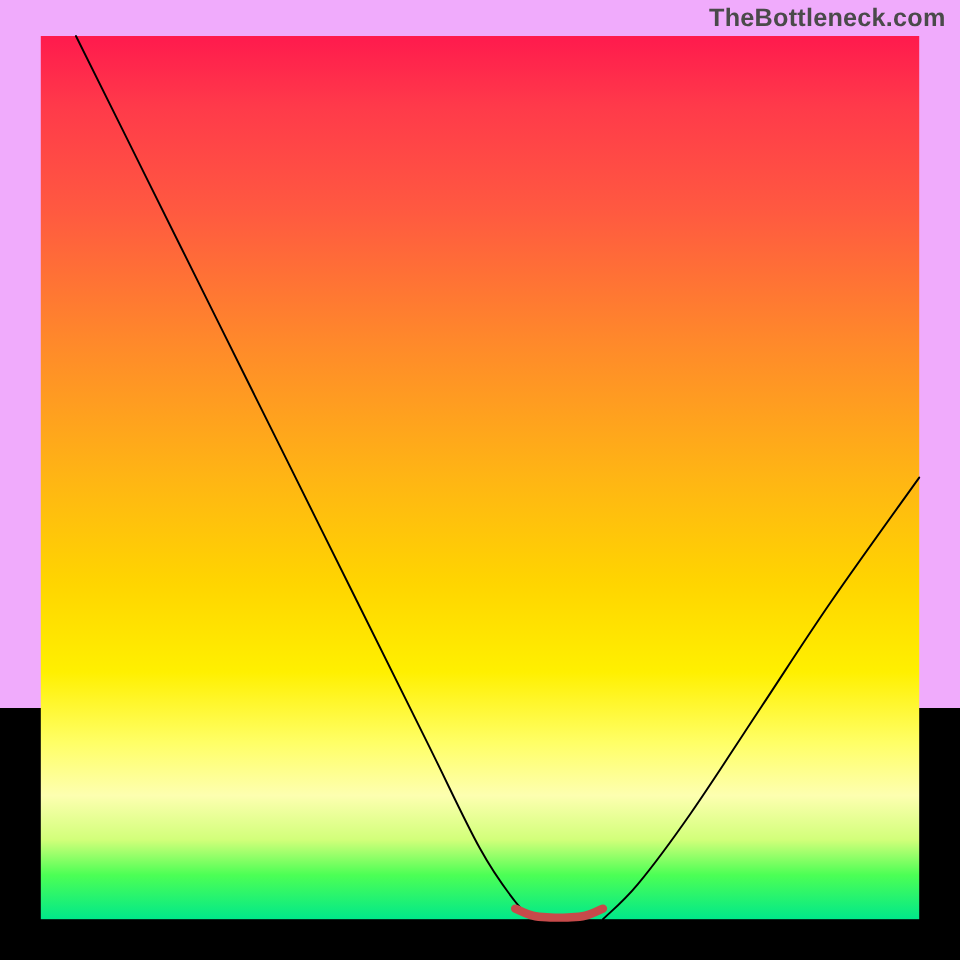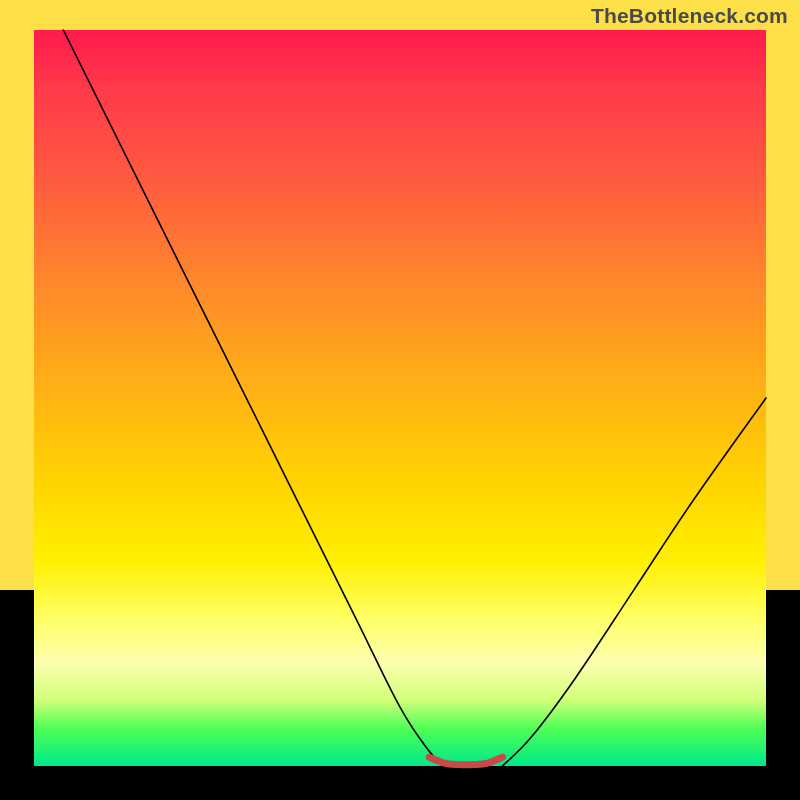--- a/index.html
+++ b/index.html
@@ -8,21 +8,21 @@
     width: 800px;
     height: 800px;
     background: #000;
     overflow: hidden;
     font-family: Arial, Helvetica, sans-serif;
   }
   .frame {
     position: relative;
     width: 800px;
     height: 590px;
-    background: #fde047;
+    background: #f0abfc;
   }
   .plot-area {
     position: absolute;
     left: 34px;
     top: 30px;
     width: 732px;
     height: 736px;
     
     background: linear-gradient(
       to bottom,

